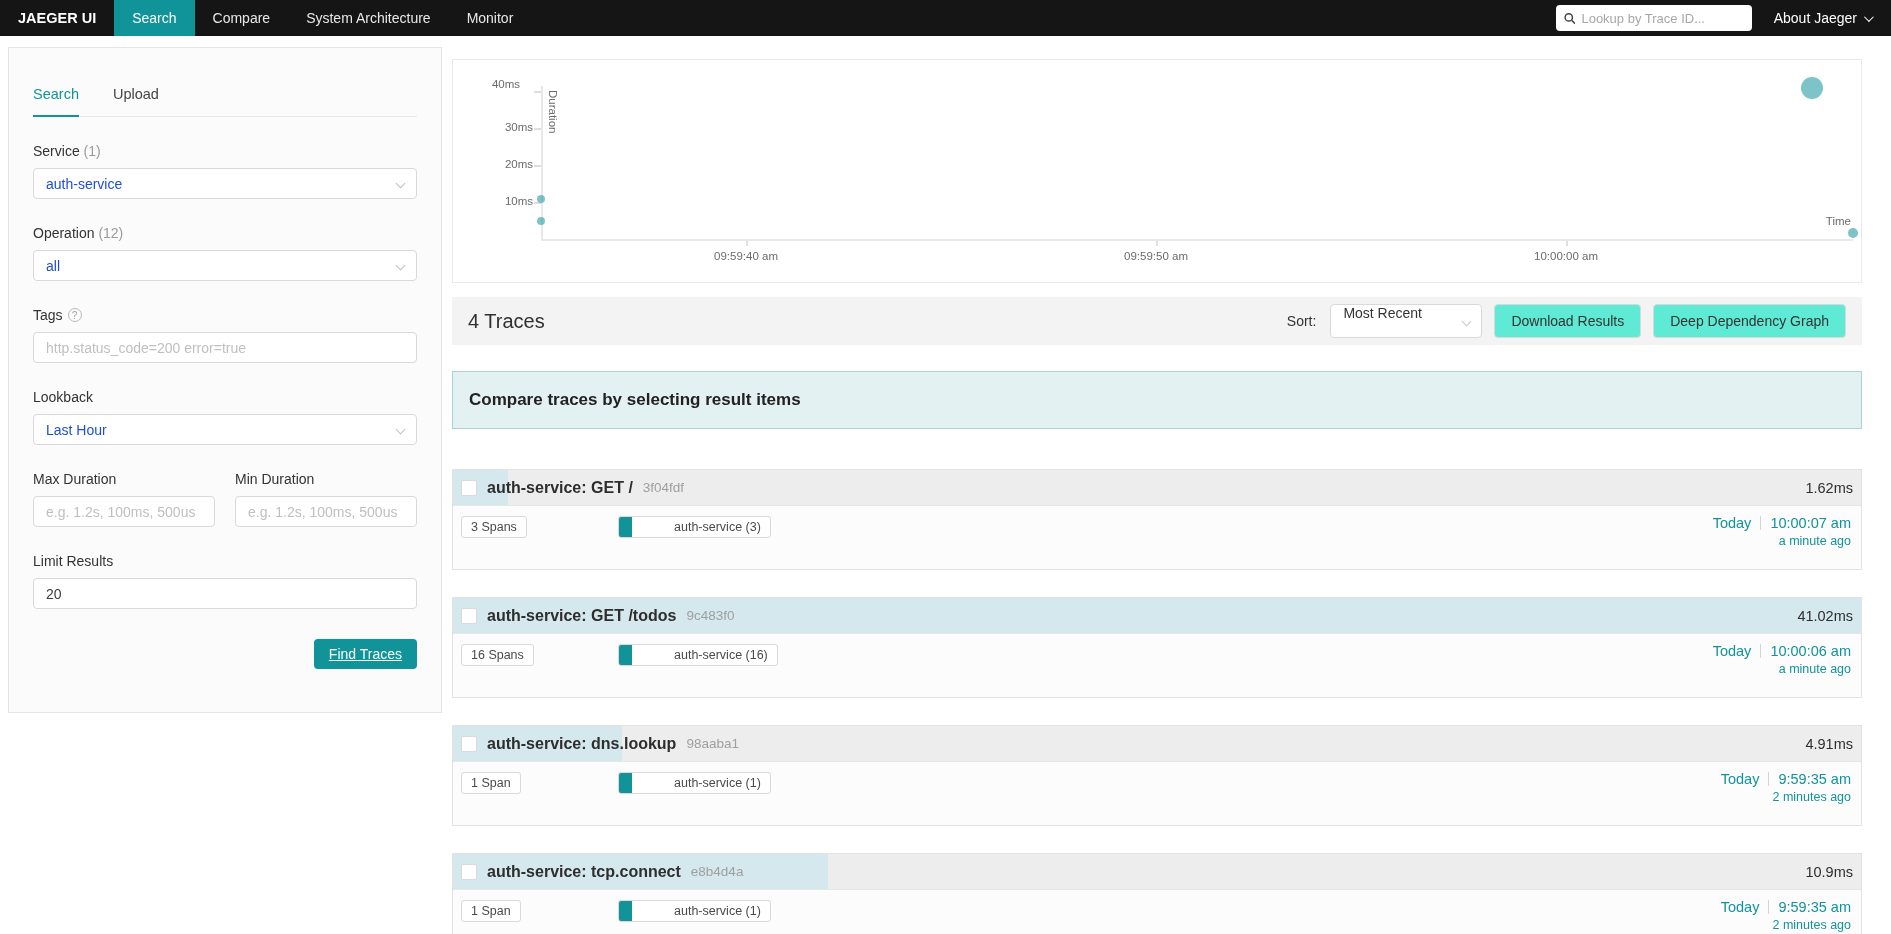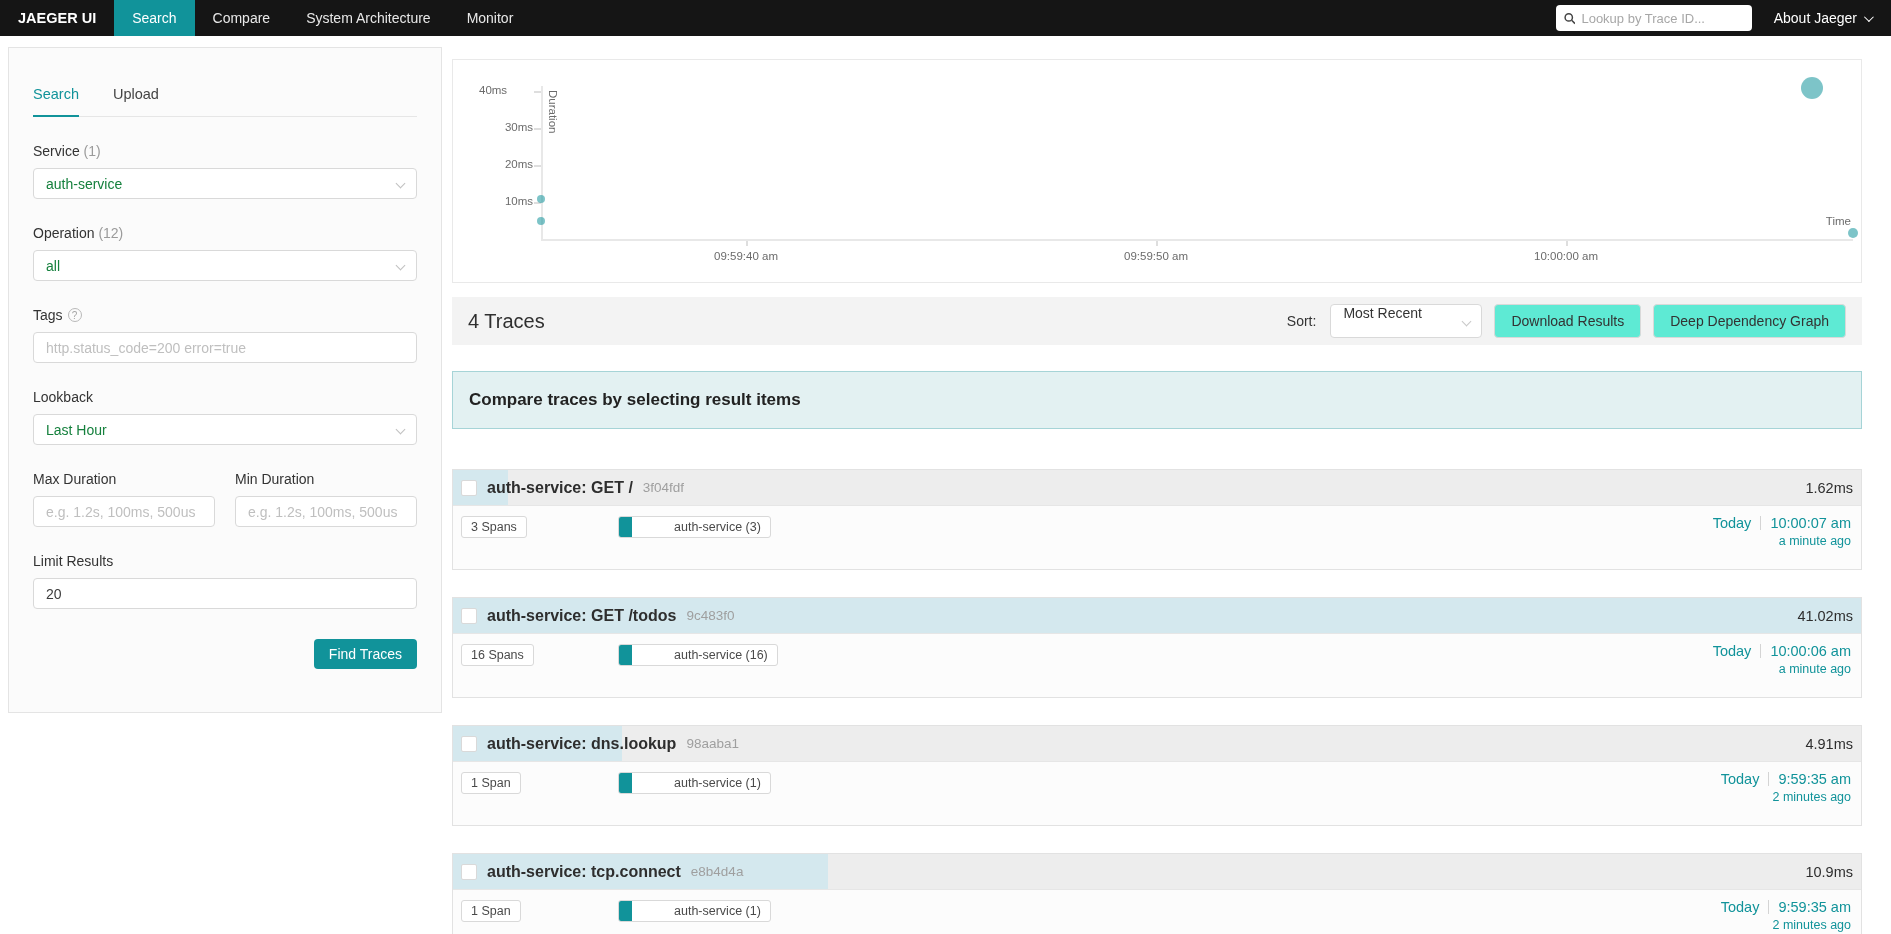--- a/index.html
+++ b/index.html
@@ -26,34 +26,34 @@
   
   .sidebar { position:absolute; left:8px; top:47px; width:434px; height:666px; background:#fbfbfb;
              border:1px solid #e4e4e4; padding:0 24px; }
   .tabs { display:flex; gap:34px; padding-top:38px; border-bottom:1px solid #e6e6e6; }
   .tab { font-size:14.5px; color:#444; padding-bottom:14px; cursor:pointer; position:relative; }
   .tab.active { color:#11939a; }
   .tab.active:after { content:""; position:absolute; left:0; right:0; bottom:-1px; height:2px; background:#11939a; }
   .field-label { font-size:14px; color:#333; margin-top:26px; margin-bottom:9px; }
   .field-label .count { color:#9b9b9b; }
   .selectbox { height:31px; background:#fff; border:1px solid #d9d9d9; border-radius:4px;
-               display:flex; align-items:center; padding:0 22px 0 12px; font-size:14px; color:#15803d;
+               display:flex; align-items:center; padding:0 22px 0 12px; font-size:14px; color:#1d4ed8;
                position:relative; cursor:pointer; }
   .selectbox .chev { position:absolute; right:12px; top:11px; width:7px; height:7px;
                      border:solid #c0c0c0; border-width:0 1.5px 1.5px 0; transform:rotate(45deg); }
   .textbox { height:31px; width:100%; background:#fff; border:1px solid #d9d9d9; border-radius:4px;
              padding:0 12px; font-size:14px; color:#3c3c3c; outline:none; font-family:"Liberation Sans", sans-serif; }
   .textbox::placeholder { color:#bfbfbf; }
   .help-circle { display:inline-block; width:14px; height:14px; border:1px solid #b9b9b9; border-radius:50%;
                  color:#a5a5a5; font-size:10px; line-height:13px; text-align:center; vertical-align:1px; margin-left:5px; }
   .dur-row { display:flex; gap:20px; }
   .dur-col { flex:1; }
   .find-row { display:flex; justify-content:flex-end; margin-top:30px; }
   .btn-primary { background:#11939a; color:#fff; border:none; border-radius:4px; height:30px; padding:0 15px;
-                 font-size:14px; cursor:pointer; font-family:"Liberation Sans", sans-serif; }
+                 font-size:14px; cursor:pointer; font-family:"Liberation Sans", sans-serif;text-decoration:underline; }
 
   
   .main { position:absolute; left:452px; top:47px; width:1410px; }
 
   
   .chart-card { margin-top:12px; height:224px; border:1px solid #e9e9e9; background:#fff; position:relative; }
   #plot { position:absolute; inset:0; }
   .axis-line { position:absolute; background:#e8e8e8; }
   .tick-dash { position:absolute; background:#dedede; }
   .tick-label { position:absolute; font-size:11.5px; color:#6b6b6b; }
@@ -179,21 +179,21 @@
     </div>
   </div>
 
   <div class="main">
 
     <div class="chart-card">
       <div id="plot">
           <div class="axis-line" style="left: 88px; top: 26px; width: 2px; height: 153px;"></div>
           <div class="axis-line" style="left: 88px; top: 179px; width: 1312px; height: 2px;"></div>
           <div class="tick-dash" style="left: 81px; top: 31.4444px; width: 7px; height: 1.5px;"></div>
-          <div class="tick-label" style="left: 26px; top: 24px; width: 54px; text-align: left;">40ms</div>
+          <div class="tick-label" style="left: 26px; top: 18px; width: 54px; text-align: center;">40ms</div>
           <div class="tick-dash" style="left: 81px; top: 68.3333px; width: 7px; height: 1.5px;"></div>
           <div class="tick-label" style="left: 26px; top: 61.3333px; width: 54px; text-align: right;">30ms</div>
           <div class="tick-dash" style="left: 81px; top: 105.222px; width: 7px; height: 1.5px;"></div>
           <div class="tick-label" style="left: 26px; top: 98.2222px; width: 54px; text-align: right;">20ms</div>
           <div class="tick-dash" style="left: 81px; top: 142.111px; width: 7px; height: 1.5px;"></div>
           <div class="tick-label" style="left: 26px; top: 135.111px; width: 54px; text-align: right;">10ms</div>
           <div class="tick-dash" style="left: 293px; top: 181px; width: 1.5px; height: 5px;"></div>
           <div class="tick-label" style="left: 238px; top: 190px; width: 110px; text-align: center;">09:59:40 am</div>
           <div class="tick-dash" style="left: 703px; top: 181px; width: 1.5px; height: 5px;"></div>
           <div class="tick-label" style="left: 648px; top: 190px; width: 110px; text-align: center;">09:59:50 am</div>

